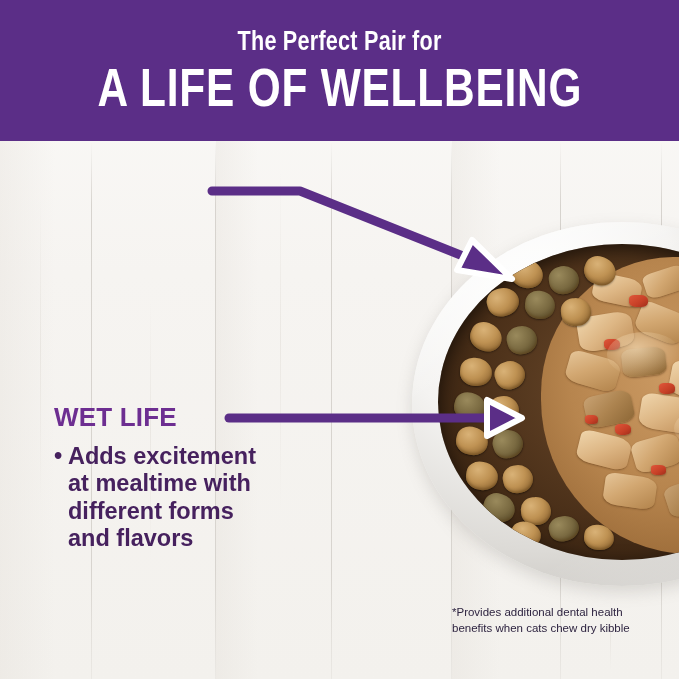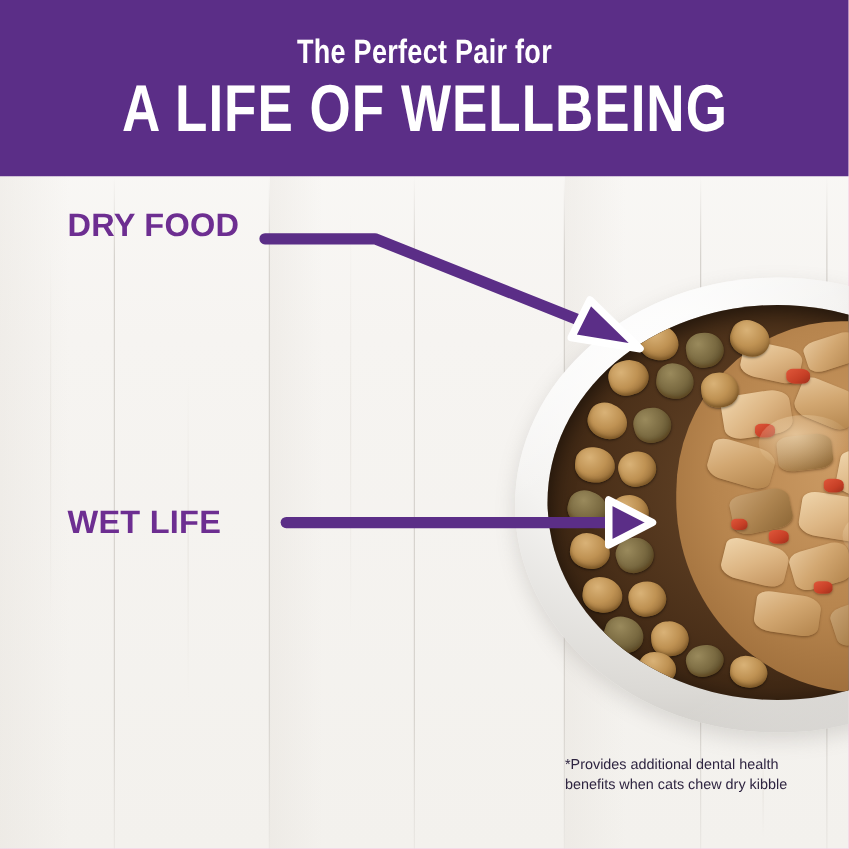--- a/index.html
+++ b/index.html
@@ -289,25 +289,28 @@
 
     <g>
       <path d="M 229 418 L 492 418" stroke="#5b2e87" stroke-width="9" fill="none" stroke-linecap="round"></path>
       <polygon points="522,418 487,400 487,436" fill="#5b2e87" stroke="#ffffff" stroke-width="6" stroke-linejoin="round"></polygon>
     </g>
   </svg>
 
   <div class="col-left">
 
     <div class="section sec-dry">
-      <div class="sec-head">DRY FOOD</div>
     </div>
 
     <div class="section sec-wet">
       <div class="sec-head">WET LIFE</div>
+      <div class="bullet-block"><span class="dot">•</span> <span>Adds excitement
+at mealtime with
+different forms
+and flavors</span></div>
     </div>
 
   </div>
 
   <div class="footnote">*Provides additional dental health
 benefits when cats chew dry kibble</div>
 
 </div>
 
 </body></html>

